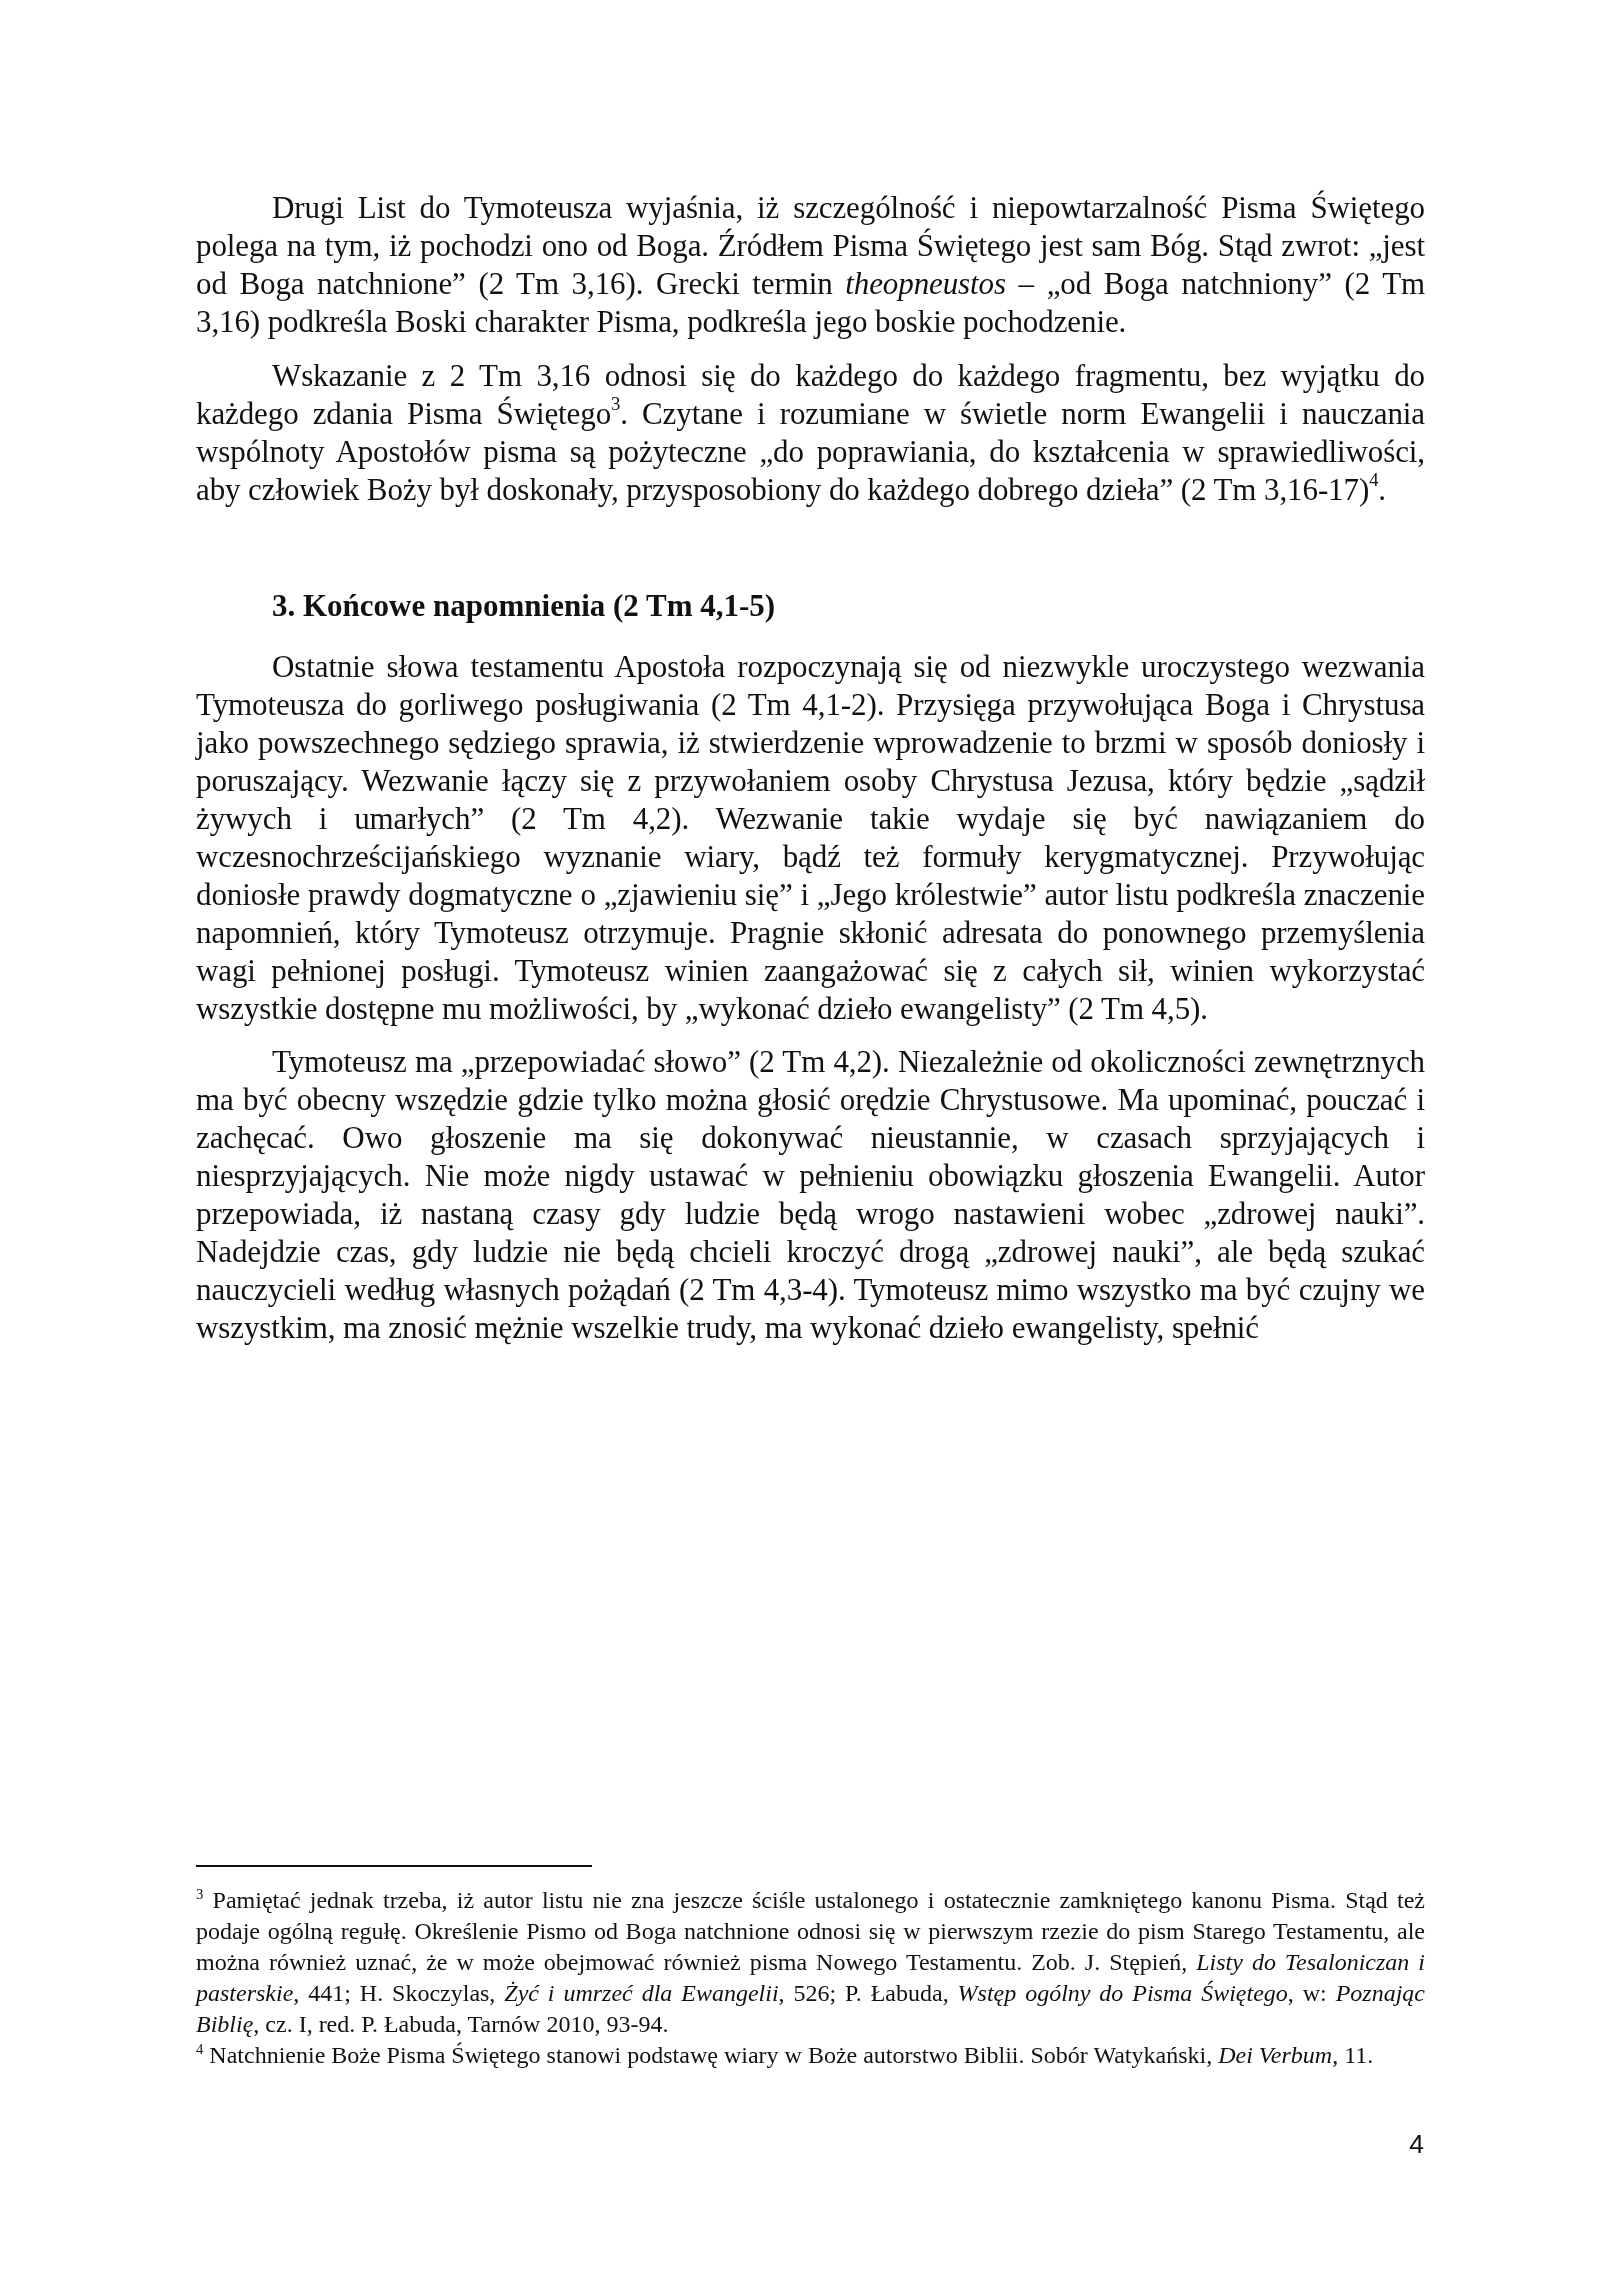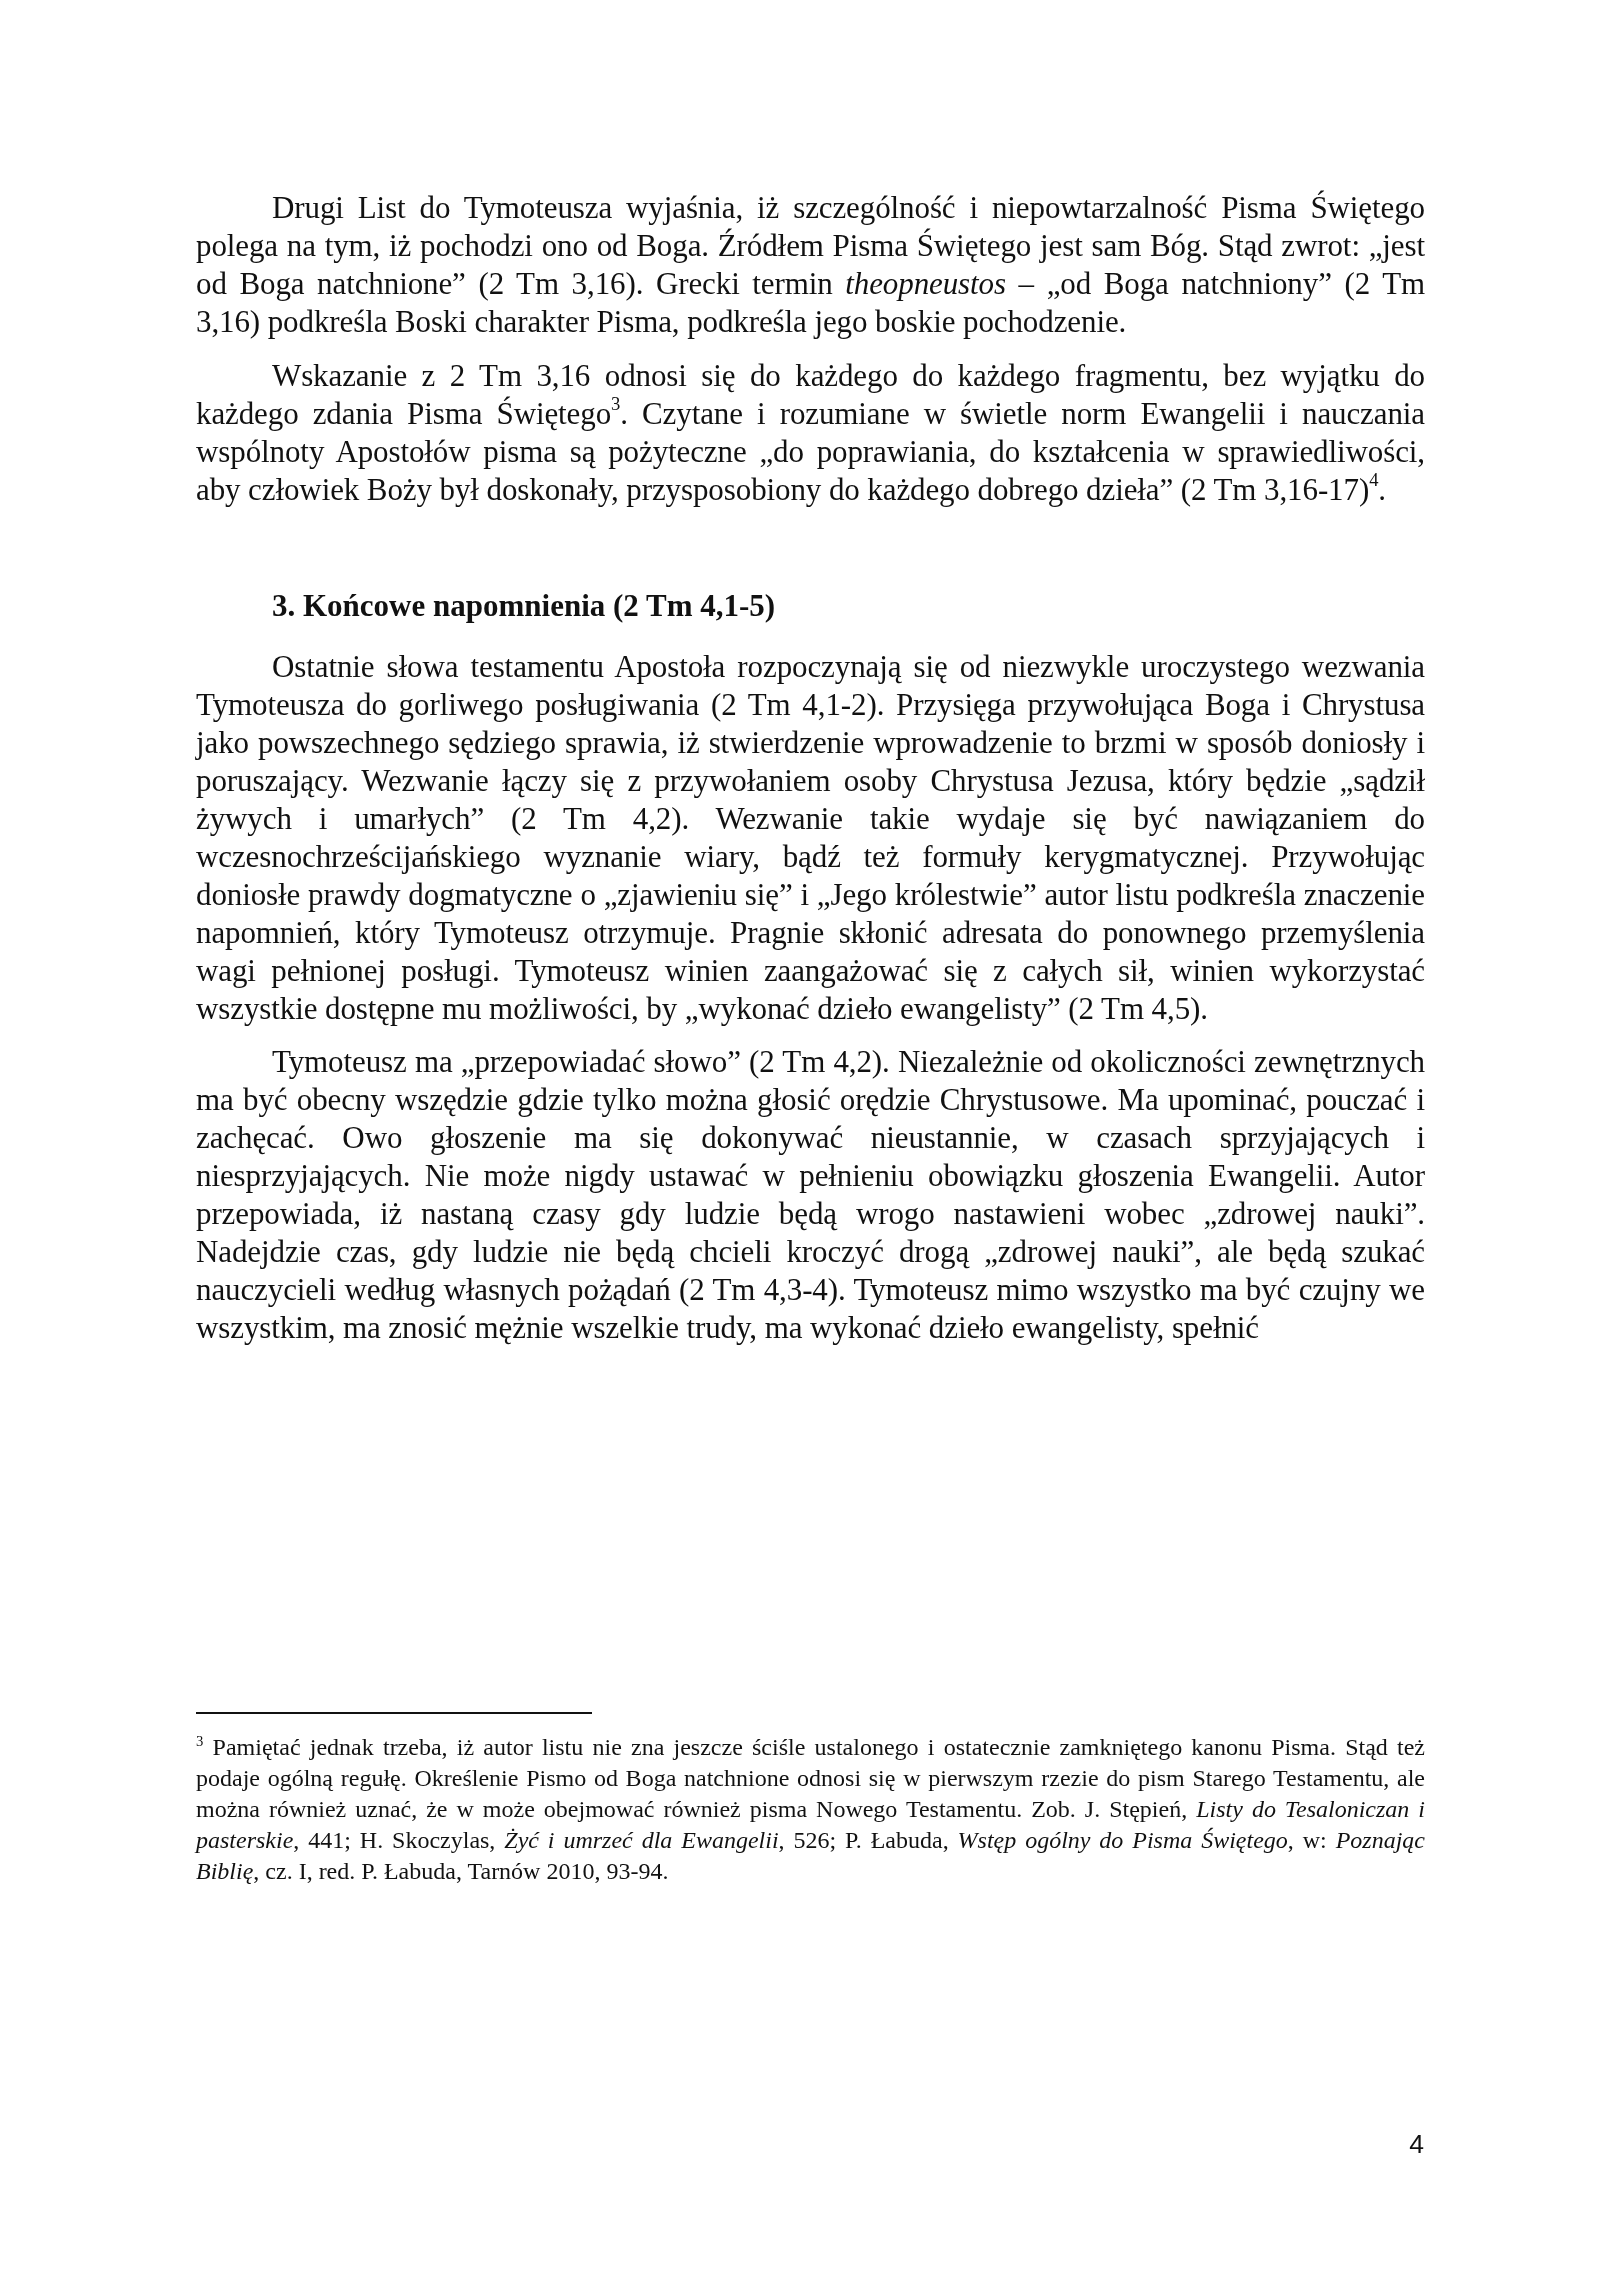--- a/index.html
+++ b/index.html
@@ -40,21 +40,21 @@
     .heading {
       font-family: "Liberation Serif", "DejaVu Serif", serif;
       font-weight: bold;
       font-size: 31px;
       line-height: 37px;
       margin: 78px 0 24px 76px;
     }
     .footnotes {
       position: absolute;
       left: 196px;
-      top: 1712px;
+      top: 1865px;
       width: 1229px;
     }
     .fn-rule {
       width: 396px;
       height: 0;
       border-top: 2px solid #111111;
       margin: 0 0 17.6px 0;
     }
     .fn {
       font-size: 24px;
@@ -91,16 +91,17 @@
   <p class="para indent">Ostatnie słowa testamentu Apostoła rozpoczynają się od niezwykle uroczystego wezwania Tymoteusza do gorliwego posługiwania (2 Tm 4,1-2). Przysięga przywołująca Boga i Chrystusa jako powszechnego sędziego sprawia, iż stwierdzenie wprowadzenie to brzmi w sposób doniosły i poruszający. Wezwanie łączy się z przywołaniem osoby Chrystusa Jezusa, który będzie „sądził żywych i umarłych” (2 Tm 4,2). Wezwanie takie wydaje się być nawiązaniem do wczesnochrześcijańskiego wyznanie wiary, bądź też formuły kerygmatycznej. Przywołując doniosłe prawdy dogmatyczne o „zjawieniu się” i „Jego królestwie” autor listu podkreśla znaczenie napomnień, który Tymoteusz otrzymuje. Pragnie skłonić adresata do ponownego przemyślenia wagi pełnionej posługi. Tymoteusz winien zaangażować się z całych sił, winien wykorzystać wszystkie dostępne mu możliwości, by „wykonać dzieło ewangelisty” (2 Tm 4,5).</p>
 
   <p class="para indent">Tymoteusz ma „przepowiadać słowo” (2 Tm 4,2). Niezależnie od okoliczności zewnętrznych ma być obecny wszędzie gdzie tylko można głosić orędzie Chrystusowe. Ma upominać, pouczać i zachęcać. Owo głoszenie ma się dokonywać nieustannie, w czasach sprzyjających i niesprzyjających. Nie może nigdy ustawać w pełnieniu obowiązku głoszenia Ewangelii. Autor przepowiada, iż nastaną czasy gdy ludzie będą wrogo nastawieni wobec „zdrowej nauki”. Nadejdzie czas, gdy ludzie nie będą chcieli kroczyć drogą „zdrowej nauki”, ale będą szukać nauczycieli według własnych pożądań (2 Tm 4,3-4). Tymoteusz mimo wszystko ma być czujny we wszystkim, ma znosić mężnie wszelkie trudy, ma wykonać dzieło ewangelisty, spełnić</p>
 </div>
 
 <div class="footnotes">
   <div class="fn-rule"></div>
 
   <p class="fn"><sup>3</sup><span> Pamiętać jednak trzeba, iż autor listu nie zna jeszcze ściśle ustalonego i ostatecznie zamkniętego kanonu Pisma. Stąd też podaje ogólną regułę. Określenie Pismo od Boga natchnione odnosi się w pierwszym rzezie do pism Starego Testamentu, ale można również uznać, że w może obejmować również pisma Nowego Testamentu. Zob. J. Stępień, </span><i>Listy do Tesaloniczan i pasterskie</i><span>, 441; H. Skoczylas, </span><i>Żyć i umrzeć dla Ewangelii</i><span>, 526; P. Łabuda, </span><i>Wstęp ogólny do Pisma Świętego</i><span>, w: </span><i>Poznając Biblię</i><span>, cz. I, red. P. Łabuda, Tarnów 2010, 93-94.</span></p>
 
+  <p class="fn"><sup>4</sup><span> Natchnienie Boże Pisma Świętego stanowi podstawę wiary w Boże autorstwo Biblii. Sobór Watykański, </span><i>Dei Verbum</i><span>, 11.</span></p>
 </div>
 
 <div class="page-number">4</div>
 
 
 </body></html>

